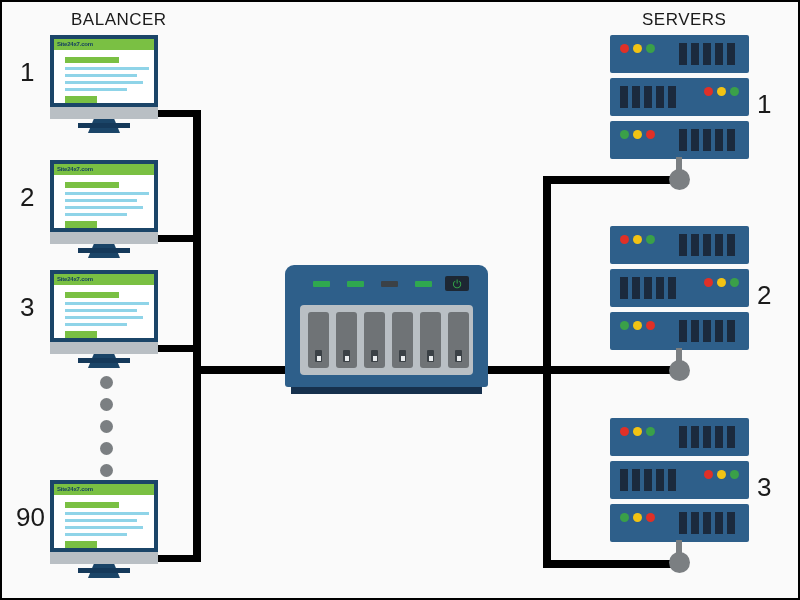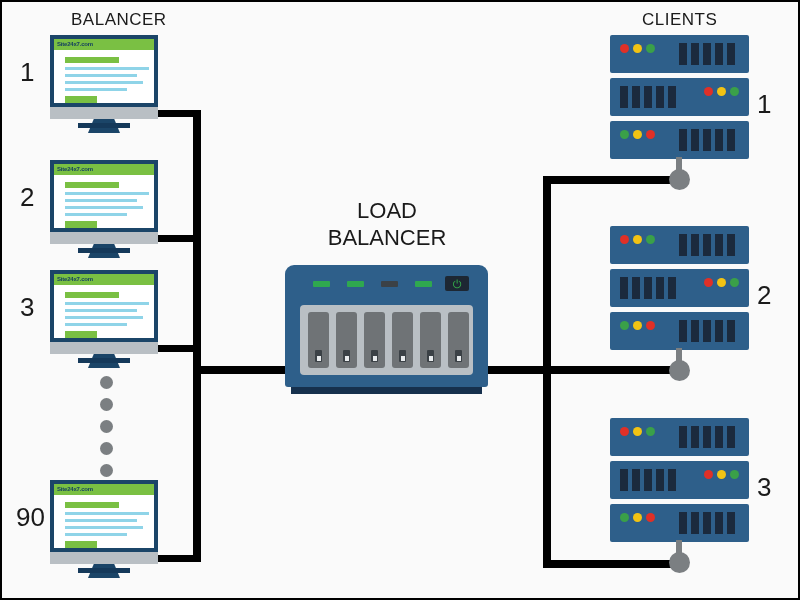--- a/index.html
+++ b/index.html
@@ -243,22 +243,20 @@
         <div class="mon-line" style="top:42px;width:78px;"></div>
         <div class="mon-line" style="top:49px;width:62px;"></div>
         <div class="mon-btn" style="top:57px;"></div>
       </div>
     </div>
     <div class="mon-chin" style="top:72px;"></div>
     <div class="mon-neck" style="left:38px;top:84px;width:32px;clip-path:polygon(18% 0,82% 0,100% 100%,0 100%);"></div>
     <div class="mon-base" style="left:28px;top:88px;width:52px;"></div>
   </div>
 
-  <div class="abs lb-title" style="left:300px;top:196px;width:170px;">LOAD
-BALANCER</div>
 
   <div class="lb-body" style="left:283px;top:263px;width:203px;height:122px;">
     <div class="lb-led" style="left:28px;top:16px;background:#2fa84f;"></div>
     <div class="lb-led" style="left:62px;top:16px;background:#2fa84f;"></div>
     <div class="lb-led" style="left:96px;top:16px;background:#3b4146;"></div>
     <div class="lb-led" style="left:130px;top:16px;background:#2fa84f;"></div>
     <div class="lb-power" style="left:160px;top:11px;">
       <span>⏻</span>
     </div>
 
@@ -290,21 +288,21 @@
       </div>
       <div class="lb-bay" style="left:148px;top:7px;width:21px;height:56px;">
         <div class="lb-latch" style="left:7px;top:38px;">
             <i></i>
           </div>
       </div>
     </div>
   </div>
   <div class="abs lb-foot" style="left:289px;top:385px;width:191px;"></div>
 
-  <div class="abs heading" style="left:640px;top:8px;">CLIENTS</div>
+  <div class="abs heading" style="left:640px;top:8px;">SERVERS</div>
 
   <div class="abs idx" style="left:755px;top:87px;">1</div>
   <div class="rack" style="left:608px;top:33px;width:139px;height:124px;">
     <div class="unit" style="top:0;">
       <div class="led" style="left:10px;background:#e03027;"></div>
       <div class="led" style="left:23px;background:#f2c313;"></div>
       <div class="led" style="left:36px;background:#3aa049;"></div>
       <div class="vents" style="left:69px;width:62px;">
         <div class="vent" style="left:0;"></div>
         <div class="vent" style="left:12px;"></div>

